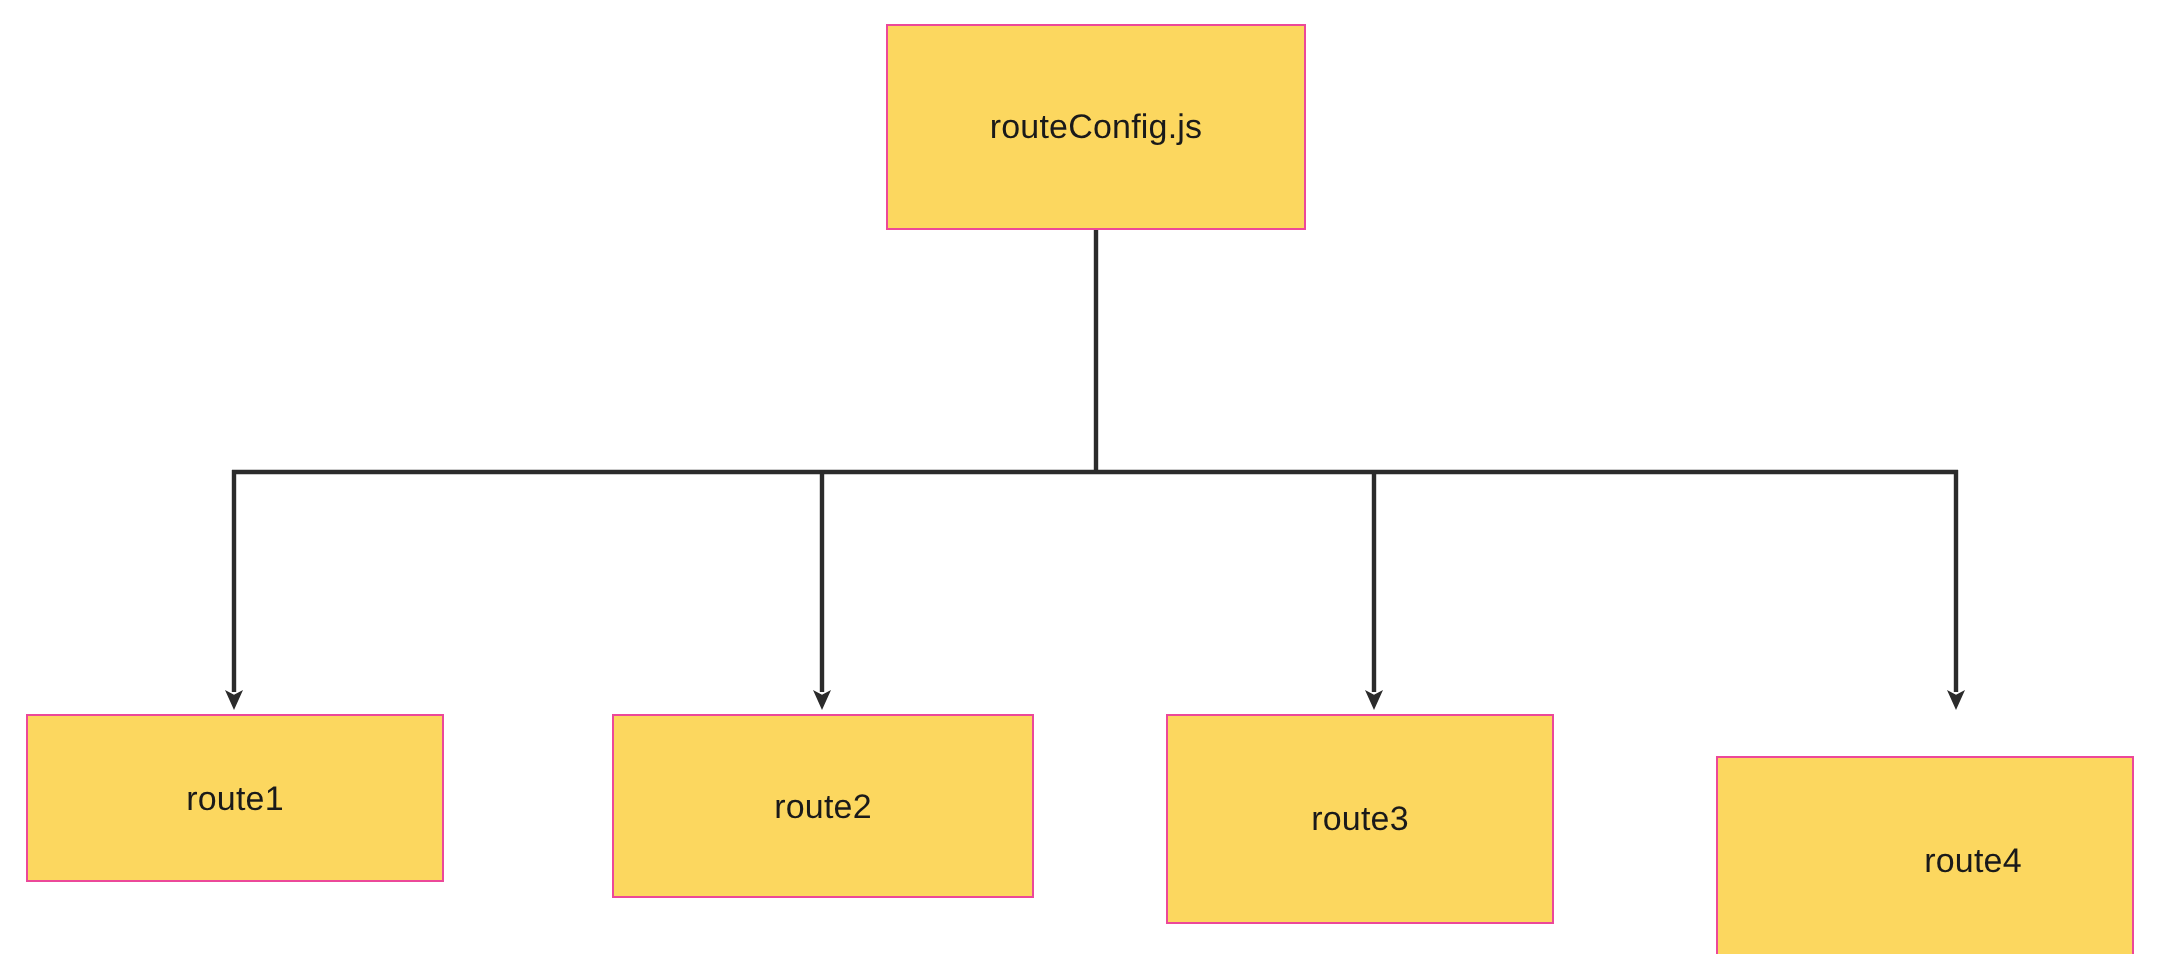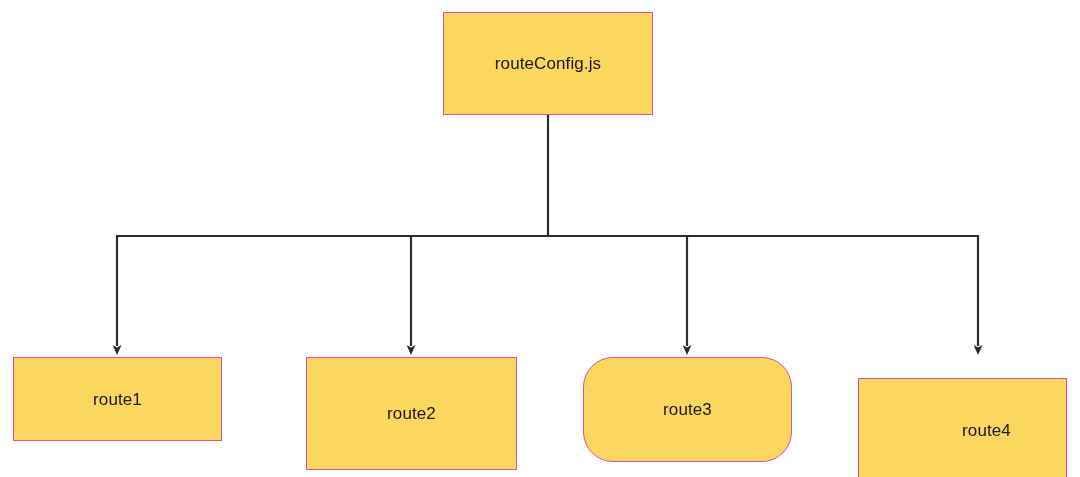--- a/index.html
+++ b/index.html
@@ -43,22 +43,22 @@
     white-space: nowrap;
     user-select: none;
   }
   #node-root {
     left: 443px;
     top: 12px;
     width: 210px;
     height: 103px;
   }
   #node-route1 { left: 13px;  top: 357px; width: 209px; height: 84px; }
-  #node-route2 { left: 306px; top: 357px; width: 211px; height: 113px; }
-  #node-route3 { left: 583px; top: 357px; width: 209px; height: 105px; border-radius: 30px; }
+  #node-route2 { left: 306px; top: 357px; width: 211px; height: 92px; }
+  #node-route3 { left: 583px; top: 357px; width: 194px; height: 105px; }
   #node-route4 { left: 858px; top: 378px; width: 209px; height: 105px; padding-left: 48px; }
 </style>
 </head>
 <body>
 
 <div id="canvas">
 
   <svg id="edges" viewBox="0 0 1080 477" width="1080" height="477" aria-hidden="true">
     <defs>
       <marker id="arrowhead" markerWidth="10" markerHeight="9" refX="1" refY="4.5" orient="auto" markerUnits="userSpaceOnUse">

